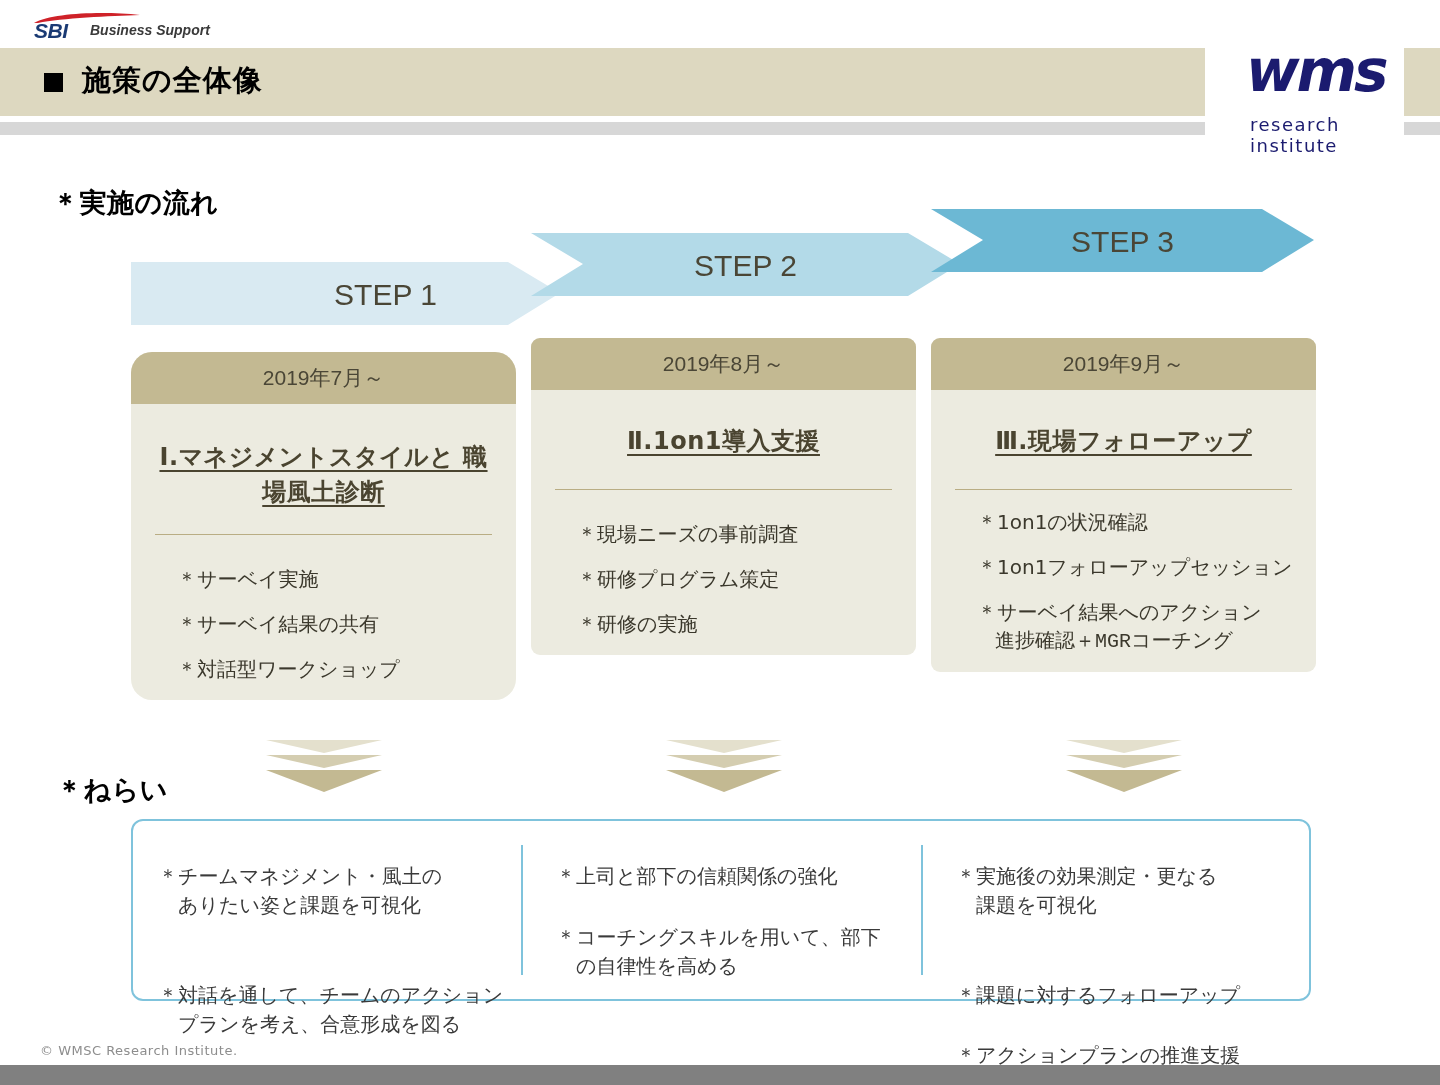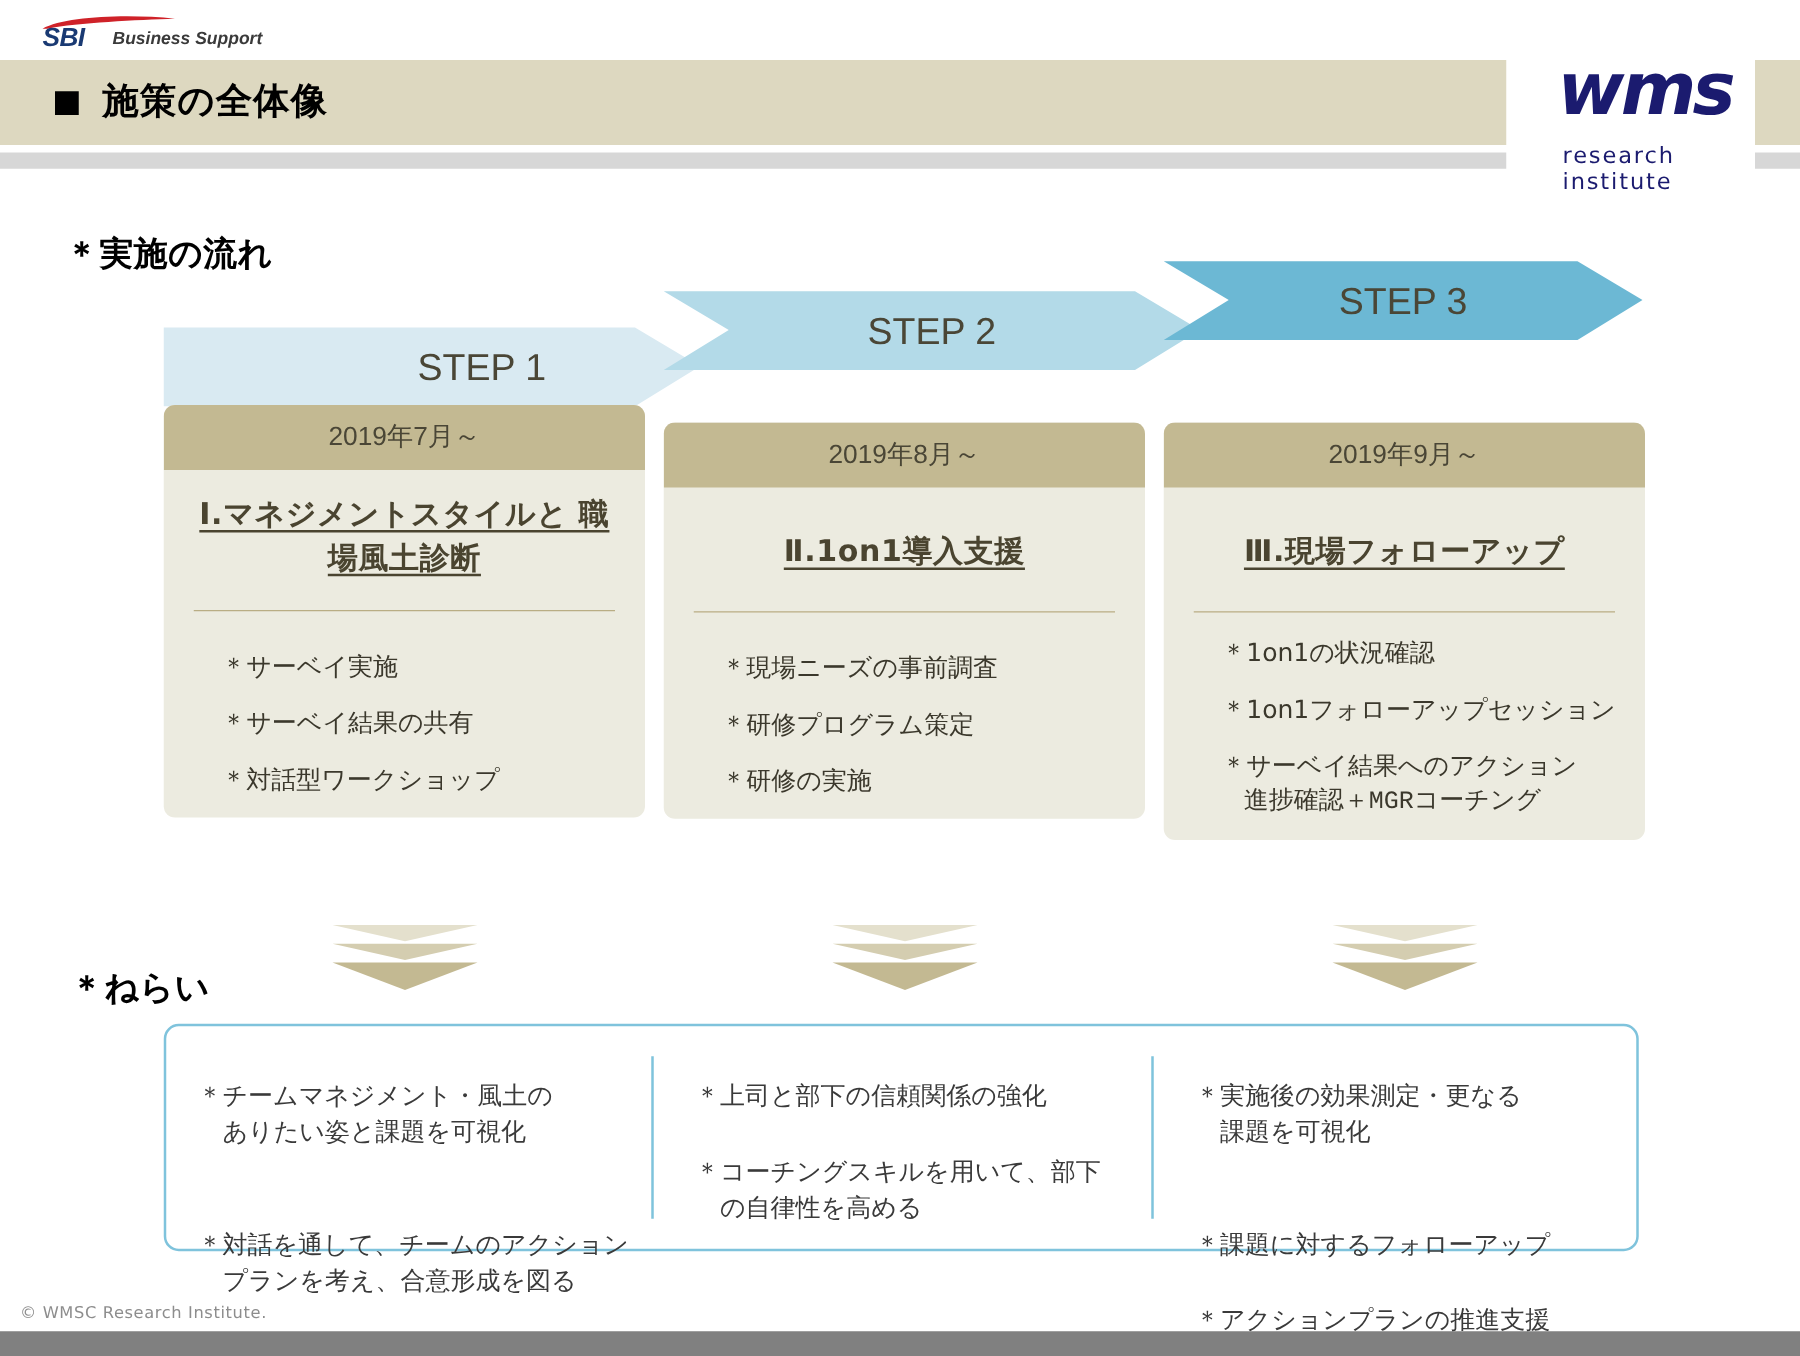--- a/index.html
+++ b/index.html
@@ -92,21 +92,21 @@
   .card-title{
     margin-top:22px;
     text-align:center;
     font-family:"DejaVu Sans",sans-serif;
     font-size:24px;font-weight:bold;color:#4a4430;
     text-decoration:underline;
     text-underline-offset:5px;
     line-height:1.45;
     letter-spacing:0.5px;
   }
-  .card-title.two{margin-top:18px;}
+  .card-title.two{margin-top:36px;}
   .card-divider{
     height:1px;background:#b9ad84;
     margin:24px 4px 0 4px;
   }
   .card-list{
     margin:30px 0 0 0;padding:0 0 0 26px;
     list-style:none;
   }
   .card-list li{
     font-family:"DejaVu Sans",sans-serif;
@@ -142,21 +142,21 @@
     position:absolute;top:833px;
     font-family:"DejaVu Sans",sans-serif;
     font-size:20px;color:#3a3a3a;line-height:1.46;
   }
   .aim-col ul{margin:0;padding:0;list-style:none;}
   .aim-col li{margin-bottom:2px;white-space:pre-line;}
   .aim-col li .sub{display:block;padding-left:20px;}
 
   
   .copy{
-    position:absolute;left:16px;top:1043px;
+    position:absolute;left:40px;top:1043px;
     font-family:"DejaVu Sans",sans-serif;
     font-size:13px;color:#8d8d8d;letter-spacing:0.5px;
   }
   .footbar{position:absolute;left:0;top:1065px;width:1440px;height:20px;background:#808080;}
 </style>
 </head>
 <body>
 
 <div class="brandbar">
   <div class="sbi-logo">
@@ -186,21 +186,21 @@
 <svg class="steps" viewBox="0 0 1440 1085">
   <polygon id="arrow-1" points="131,262 508,262 560,293 508,325 131,325" fill="#d9eaf2"></polygon>
   <polygon id="arrow-2" points="531,233 908,233 960,264 908,296 531,296 583,264" fill="#b3dae8"></polygon>
   <polygon id="arrow-3" points="931,209 1262,209 1314,240 1262,272 931,272 983,240" fill="#6cb8d4"></polygon>
 </svg>
 
 <div class="step-label" id="lbl-1" style="left:131px;top:278px;width:429px;margin-left:40px;">STEP 1</div>
 <div class="step-label" id="lbl-2" style="left:531px;top:249px;width:429px;">STEP 2</div>
 <div class="step-label" id="lbl-3" style="left:931px;top:225px;width:383px;">STEP 3</div>
 
-<div class="card" style="left:131px;top:324px;">
+<div class="card" style="left:131px;top:352px;border-radius:21px;">
   <div class="card-date">2019年7月～</div>
   <div class="card-body">
     <div class="card-title two">Ⅰ.マネジメントスタイルと
 職場風土診断</div>
     <div class="card-divider"></div>
     <ul class="card-list">
       <li>＊サーベイ実施</li>
       <li>＊サーベイ結果の共有</li>
       <li>＊対話型ワークショップ</li>
     </ul>

